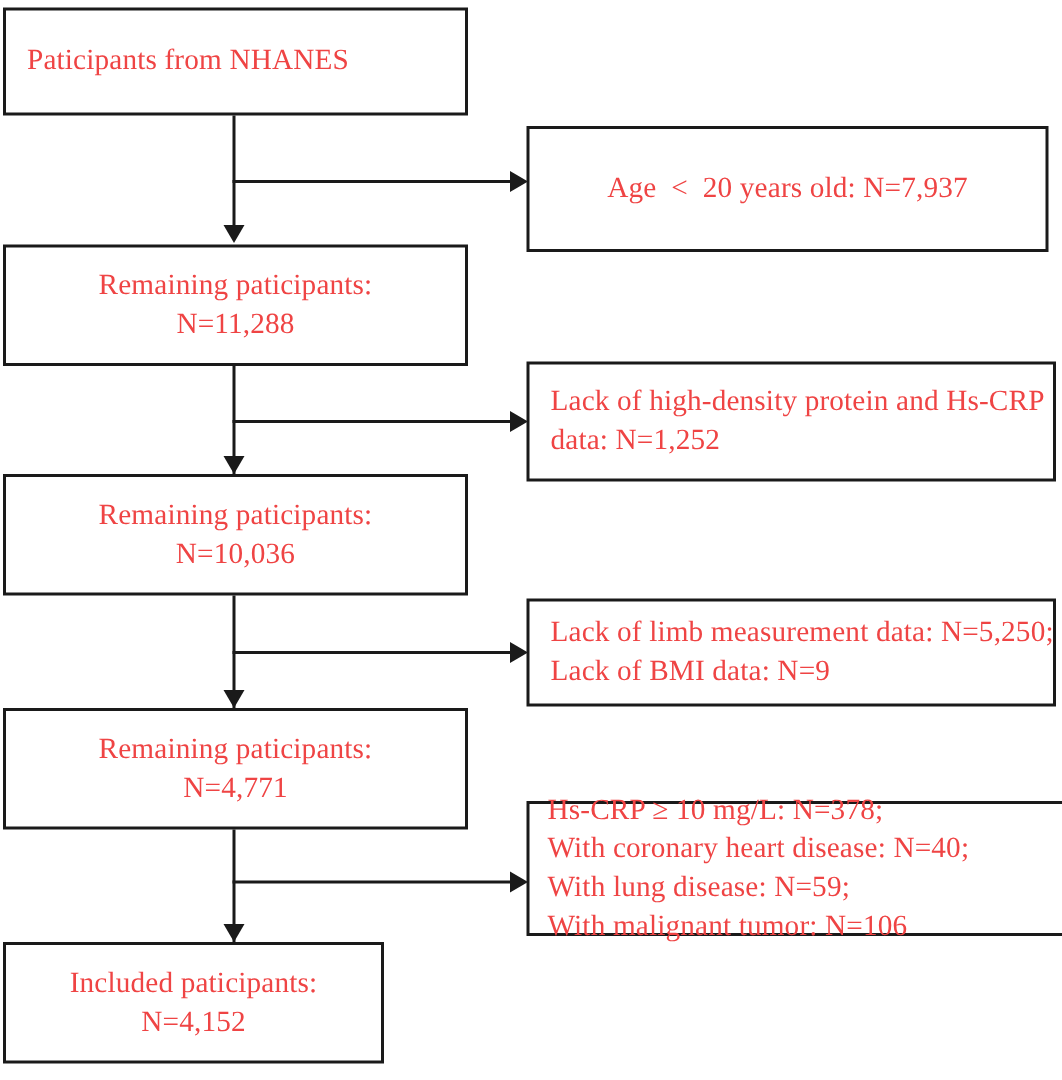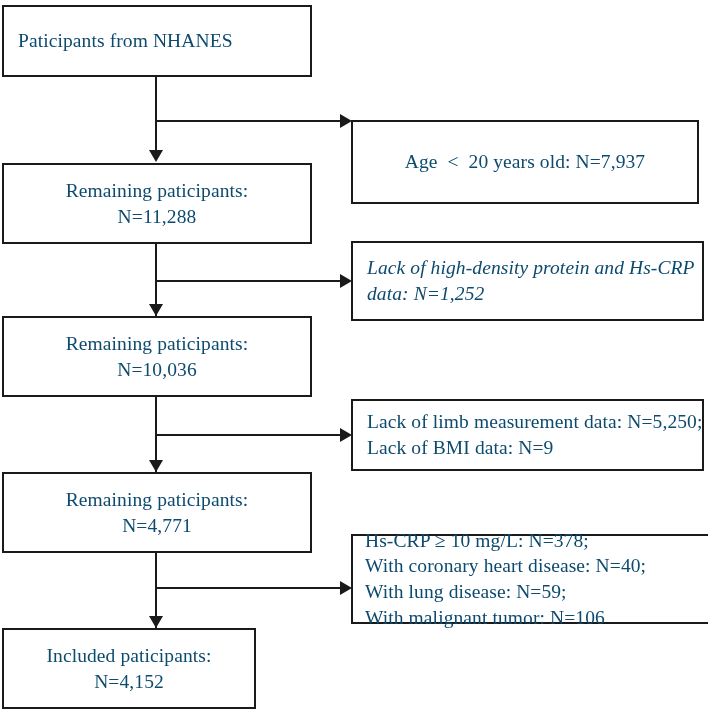--- a/index.html
+++ b/index.html
@@ -8,21 +8,21 @@
     padding: 0;
     background: #ffffff;
   }
   #canvas {
     position: relative;
     width: 708px;
     height: 720px;
     background: #ffffff;
     overflow: hidden;
     font-family: "Liberation Serif", "DejaVu Serif", serif;
-    color: #0c4a6e;
+    color: #ef4444;
   }
   .node {
     position: absolute;
     box-sizing: border-box;
     border: 2px solid #1a1a1a;
     background: #ffffff;
     display: flex;
     flex-direction: column;
     justify-content: center;
     font-size: 19.5px;
@@ -90,25 +90,25 @@
   <div class="node center-text" style="left:2px; top:472px; width:310px; height:81px;">
     <span class="line">Remaining paticipants:</span>
     <span class="line">N=4,771</span>
   </div>
 
   <div class="node center-text" style="left:2px; top:628px; width:254px; height:81px;">
     <span class="line">Included paticipants:</span>
     <span class="line">N=4,152</span>
   </div>
 
-  <div class="node center-text" style="left:351px; top:84px; width:348px; height:84px;margin-top:36px;">
+  <div class="node center-text" style="left:351px; top:84px; width:348px; height:84px;">
     <span class="line">Age  &lt;  20 years old: N=7,937</span>
   </div>
 
-  <div class="node left-text" style="left:351px; top:241px; width:353px; height:80px;font-style:italic;">
+  <div class="node left-text" style="left:351px; top:241px; width:353px; height:80px;">
     <span class="line">Lack of high-density protein and Hs-CRP</span>
     <span class="line">data: N=1,252</span>
   </div>
 
   <div class="node left-text" style="left:351px; top:399px; width:353px; height:72px;">
     <span class="line">Lack of limb measurement data: N=5,250;</span>
     <span class="line">Lack of BMI data: N=9</span>
   </div>
 
   <div class="node left-text pad-left-sm" style="left:351px; top:534px; width:374px; height:90px;">

